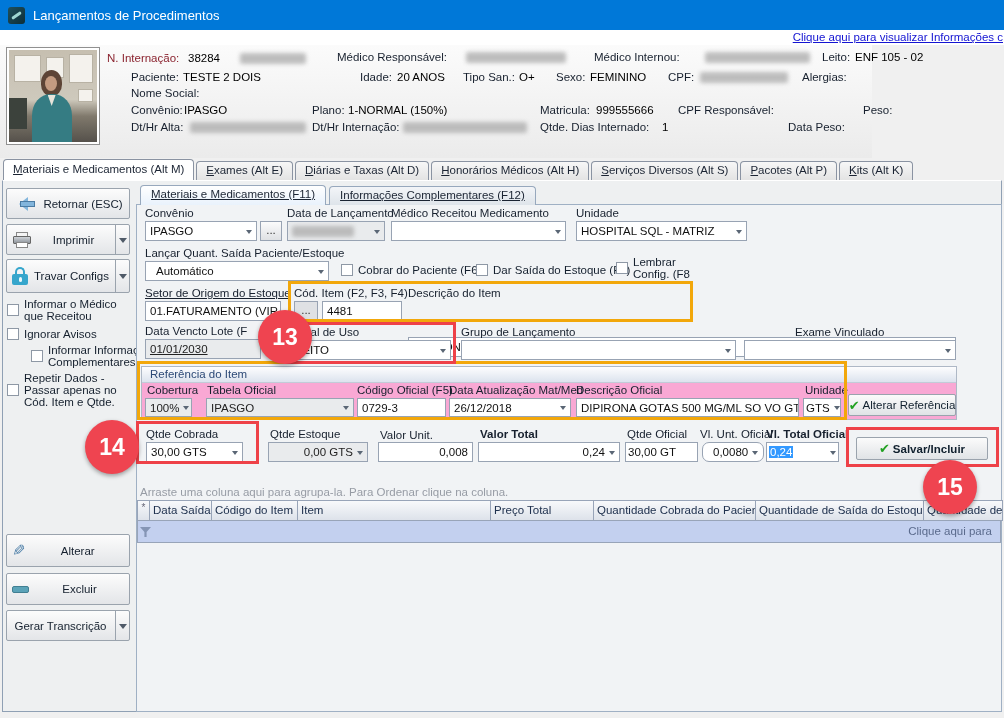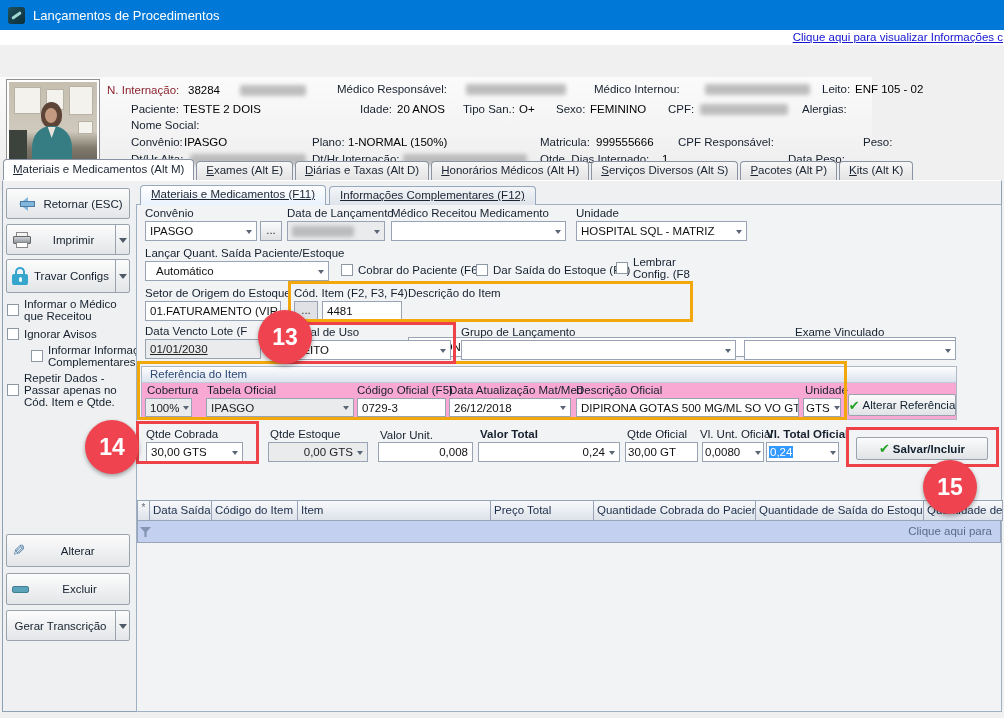--- a/index.html
+++ b/index.html
@@ -15,21 +15,21 @@
   .maroon{color:#8b2430;}
   
   .titlebar{position:absolute; left:0; top:0; width:1004px; height:30px; background:#0078d8; color:#fff;
     display:flex; align-items:center; gap:8px; padding-left:8px; font-size:13px;}
   .appicon{width:17px; height:17px; border-radius:3px; background:linear-gradient(135deg,#20505c,#0d2e38); position:relative; flex:none;}
   .appicon::after{content:""; position:absolute; left:3px; top:7px; width:11px; height:3px; background:#9fd6d2; transform:rotate(-35deg); border-radius:2px;}
   
   .linkbar{position:absolute; left:0; top:30px; width:1004px; height:15px; background:#fff;}
   .link{position:absolute; right:1px; top:1px; color:#1414d2; text-decoration:underline; white-space:nowrap;}
   
-  .phead{position:absolute; left:0; top:45px; width:872px; height:113px; background:linear-gradient(#fbfbfb,#ebebeb);margin-top:32px;}
+  .phead{position:absolute; left:0; top:45px; width:872px; height:113px; background:linear-gradient(#fbfbfb,#ebebeb);}
   .photo{position:absolute; left:6px; top:2px; width:94px; height:98px; background:#fff; border:1px solid #909090; padding:2px;}
   .photo-img{position:relative; width:100%; height:100%; overflow:hidden;
     background:linear-gradient(180deg,#c7bfae 0%,#cfc9bb 54%,#81796b 72%,#55514a 100%); filter:saturate(.9);}
   .paper{position:absolute; background:#f4f2ec; border:1px solid #b9b2a2;}
   .monitor{position:absolute; left:0; top:52%; width:20%; height:34%; background:#3c423c;}
   .head{position:absolute; left:36%; top:22%; width:24%; height:28%; background:#5f4434; border-radius:50% 50% 45% 45%;}
   .face{position:absolute; left:41%; top:28%; width:14%; height:17%; background:#c89a7d; border-radius:50%;}
   .body-sh{position:absolute; left:26%; top:48%; width:46%; height:52%; background:#2f7e85; border-radius:45% 45% 0 0;}
   .collar{position:absolute; left:44%; top:49%; width:9%; height:12%; background:#e8e4da; clip-path:polygon(0 0,100% 0,50% 100%);}
   .blur{position:absolute; background:#b3b3b3; border-radius:2px; height:11px; filter:blur(2px); opacity:.85;}
@@ -280,21 +280,21 @@
   </div>
   <div class="cb" style="left:476px;top:264px;">
     <span class="box"></span>
     <span class="txt">Dar Saída do Estoque (F7)</span>
   </div>
   <div class="cb" style="left:616px;top:256px;width:76px;">
     <span class="box"></span>
     <span class="txt">Lembrar Config. (F8</span>
   </div>
 
-  <span class="lbl" style="left:145px;top:287px;">Setor de Origem do Estoque</span>
+  <span class="lbl" style="left:145px;top:287px;text-decoration:underline;">Setor de Origem do Estoque</span>
   <div class="field" style="left:145px;top:301px;width:136px;">
     <span class="fill">01.FATURAMENTO (VIR</span>
   </div>
   <span class="lbl" style="left:294px;top:287px;">Cód. Item (F2, F3, F4)</span>
   <div class="mini" style="left:294px;top:301px;width:24px;background:#dfe1e4;">...</div>
   <div class="field" style="left:322px;top:301px;width:80px;">
     <span class="fill">4481</span>
   </div>
   <span class="lbl" style="left:408px;top:287px;">Descrição do Item</span>
   <div class="field" style="left:408px;top:301px;width:548px;margin-top:36px;">
@@ -374,34 +374,35 @@
   <span class="lbl b" style="left:480px;top:428px;">Valor Total</span>
   <div class="field right" style="left:478px;top:442px;width:142px;">
     <span>0,24</span>
       <span class="darr"></span>
   </div>
   <span class="lbl" style="left:627px;top:428px;">Qtde Oficial</span>
   <div class="field" style="left:625px;top:442px;width:73px;padding:0 2px;">
     <span class="fill">30,00 GT</span>
   </div>
   <span class="lbl" style="left:700px;top:428px;">Vl. Unt. Oficial</span>
-  <div class="field" style="left:702px;top:442px;width:62px;padding:0 2px;">
+  <div class="field" style="left:702px;top:442px;width:62px;padding:0 10px;border-radius:7px;">
     <span class="fill">0,0080</span>
       <span class="darr"></span>
   </div>
   <span class="lbl b" style="left:766px;top:428px;">Vl. Total Oficial</span>
   <div class="field" style="left:766px;top:442px;width:73px;padding:0 2px;">
     <span class="fill"><span class="sel">0,24</span></span>
     <span class="darr"></span>
   </div>
   <div class="abtn b" style="left:856px;top:437px;width:132px;height:23px;">
     <span class="check">✔</span>
     <span>Salvar/Incluir</span>
   </div>
 
+  <span class="hint" style="left:140px;top:486px;">Arraste uma coluna aqui para agrupa-la. Para Ordenar clique na coluna.</span>
   <div class="ghead">
     <div class="gcell" style="width:12px;color:#667;padding-top:1px;font-size:10px;text-align:center;">*</div>
     <div class="gcell" style="width:62px;">Data Saída</div>
     <div class="gcell" style="width:86px;">Código do Item</div>
     <div class="gcell" style="width:193px;">Item</div>
     <div class="gcell" style="width:103px;">Preço Total</div>
     <div class="gcell" style="width:162px;">Quantidade Cobrada do Pacient</div>
     <div class="gcell" style="width:168px;">Quantidade de Saída do Estoqu</div>
     <div class="gcell" style="width:78px;">Quantidade de Sa</div>
   </div>

